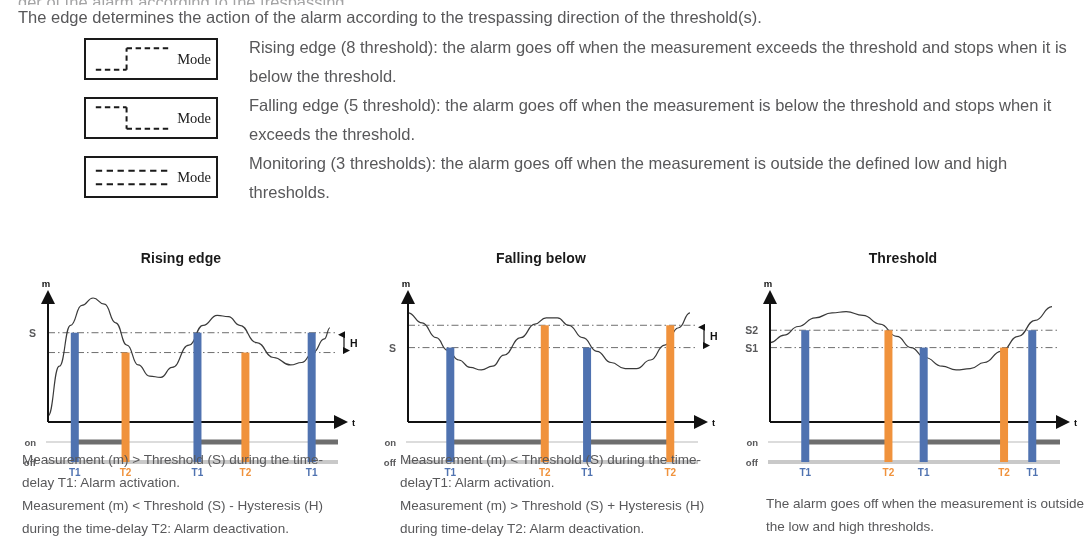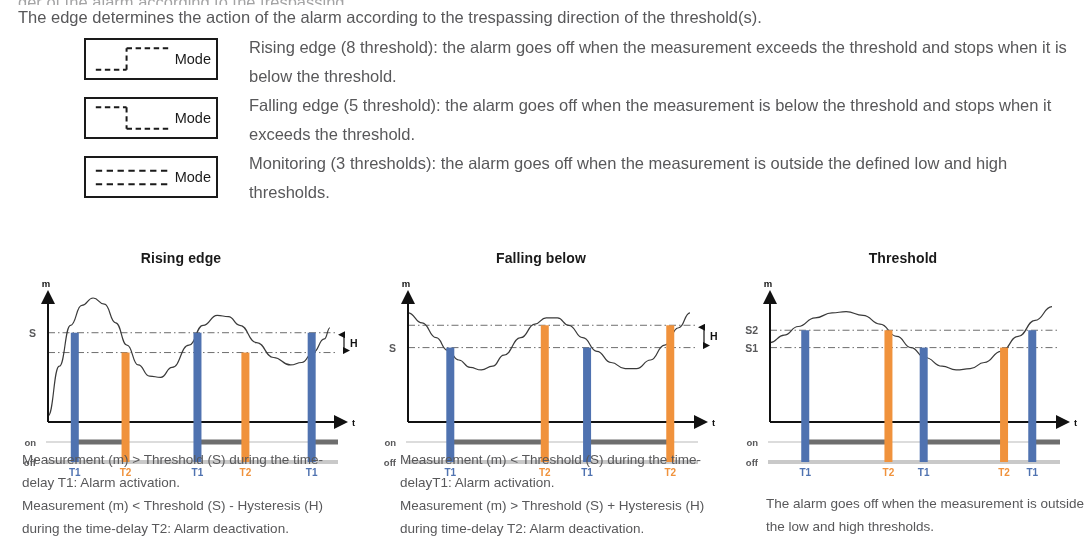--- a/index.html
+++ b/index.html
@@ -24,21 +24,21 @@
     box-sizing:border-box;
     width:134px;height:42px;
     border:2px solid #1a1a1a;
     position:relative;
     margin-bottom:17px;
     background:#fff;
   }
   .mode-label{
     position:absolute;right:5px;top:50%;transform:translateY(-50%);
     font-size:14.5px;color:#1a1a1a;
-    font-family:Liberation Sans, sans-serif;
+    font-family:Liberation Serif, serif;
   }
   .mode-glyph{position:absolute;left:0;top:0;width:92px;height:100%;}
   .paras{
     position:absolute;left:249px;top:33px;width:830px;
     font-size:16.5px;line-height:29px;color:#58585a;
   }
   .charts{position:absolute;left:0;top:236px;width:1085px;height:215px;}
   .chart{position:absolute;top:0;width:362px;height:215px;}
   .chart.c0{left:0;}
   .chart.c1{left:360px;}

